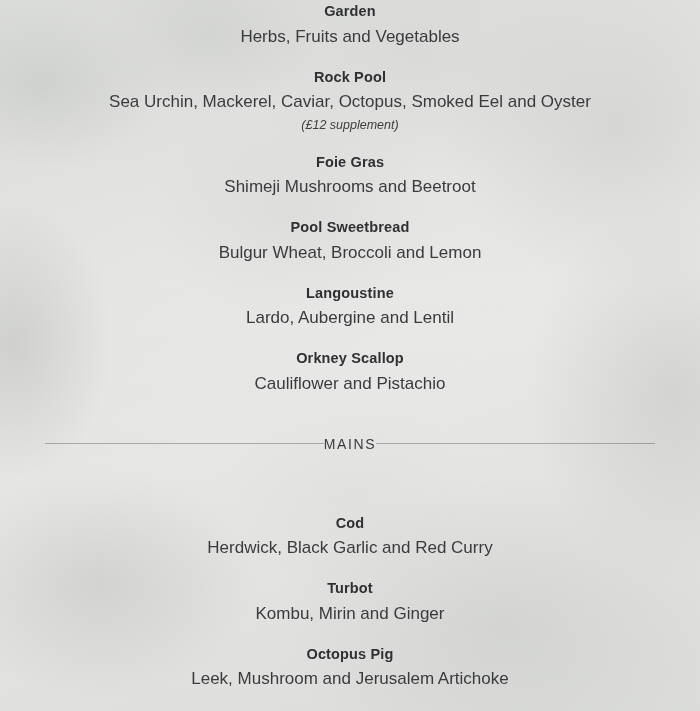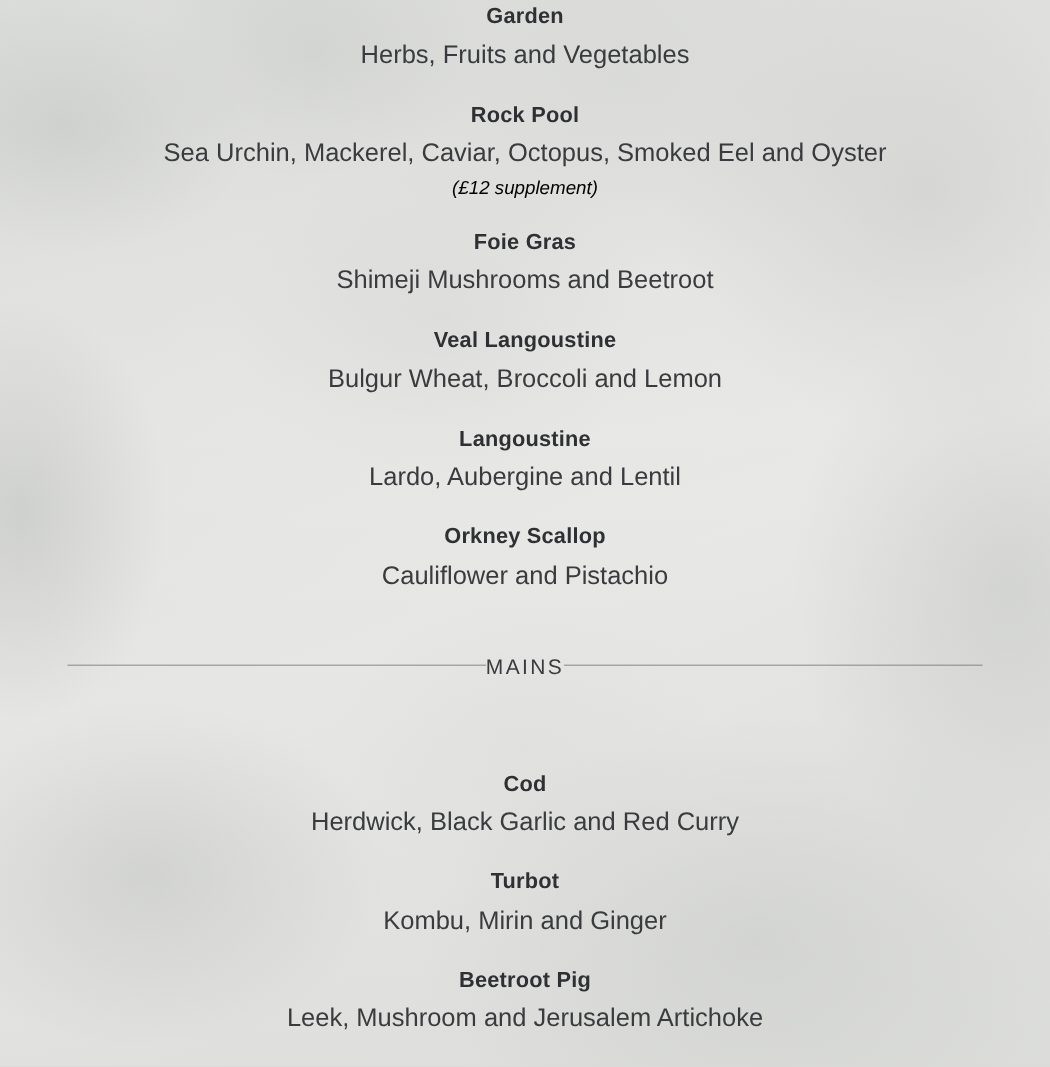--- a/index.html
+++ b/index.html
@@ -63,21 +63,21 @@
     line-height: 1.35;
   }
   .dish-desc {
     font-size: 17px;
     color: #3a3b3e;
     line-height: 1.35;
     margin-top: 4px;
   }
   .dish-note {
     font-size: 12.5px;
-    color: #000000;
+    color: #404040;
     font-style: italic;
     line-height: 1.35;
     margin-top: 3px;
   }
   .spacer-sm { height: 19px; }
 
   .section-divider {
     display: flex;
     align-items: center;
     gap: 0;
@@ -124,21 +124,21 @@
     </div>
     <div class="spacer-sm"></div>
 
     <div class="dish">
       <div class="dish-name">Foie Gras</div>
       <div class="dish-desc">Shimeji Mushrooms and Beetroot</div>
     </div>
     <div class="spacer-sm"></div>
 
     <div class="dish">
-      <div class="dish-name">Veal Langoustine</div>
+      <div class="dish-name">Pool Sweetbread</div>
       <div class="dish-desc">Bulgur Wheat, Broccoli and Lemon</div>
     </div>
     <div class="spacer-sm"></div>
 
     <div class="dish">
       <div class="dish-name">Langoustine</div>
       <div class="dish-desc">Lardo, Aubergine and Lentil</div>
     </div>
     <div class="spacer-sm"></div>
 
@@ -163,21 +163,21 @@
     </div>
     <div class="spacer-sm"></div>
 
     <div class="dish">
       <div class="dish-name">Turbot</div>
       <div class="dish-desc">Kombu, Mirin and Ginger</div>
     </div>
     <div class="spacer-sm"></div>
 
     <div class="dish">
-      <div class="dish-name">Beetroot Pig</div>
+      <div class="dish-name">Octopus Pig</div>
       <div class="dish-desc">Leek, Mushroom and Jerusalem Artichoke</div>
     </div>
     <div class="spacer-sm"></div>
 
     <div class="spacer-sm"></div>
 
   </div>
 
 </div>
 

